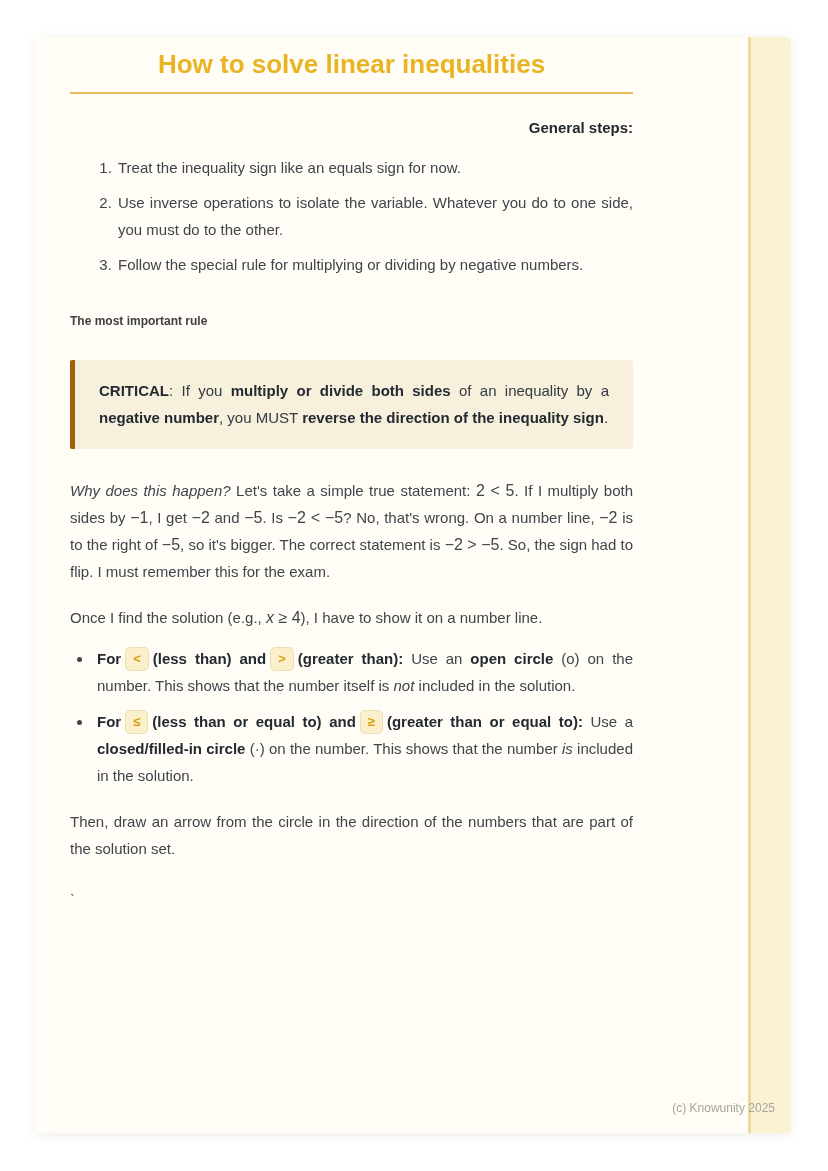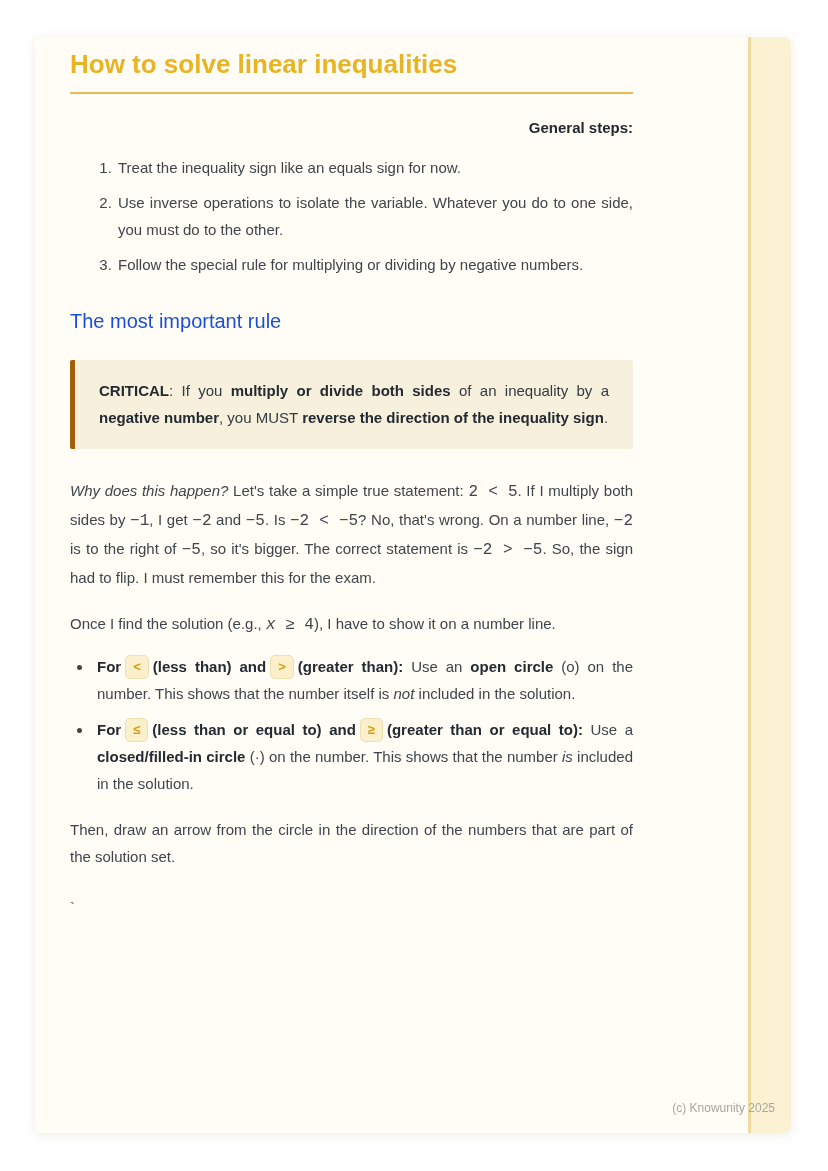--- a/index.html
+++ b/index.html
@@ -26,31 +26,32 @@
   .content {
     position:relative;
     padding:10px 0 0 35px;
     width:563px;
   }
   h1 {
     margin:0;
     font-size:26px; line-height:34px;
     font-weight:700;
     color:#e9b424;
+    text-align:center;
   }
   .rule {
     border:none; height:2px;
     background:#e7bc55;
     margin:11px 0 0 0;
   }
   h2 {
     margin:30px 0 0 0;
-    font-size:20px; line-height:26px;
-    font-weight:400;
-    color:#1d4ed8;
+    font-size:12px; line-height:26px;
+    font-weight:700;
+    color:#404040;
   }
   p, li {
     font-size:15px; line-height:27px;
     color:#3f454b;
     text-align:justify;
   }
   p { margin:19px 0 0 0; }
   .steps-label {
     font-weight:700; color:#22282e;
     margin-top:20px; text-align:right;
@@ -63,21 +64,21 @@
     margin:26px 0 0 0;
     background:#f7f0dd;
     border-left:5px solid #a16207;
     border-radius:2px;
     padding:17px 24px 18px 24px;
   }
   .callout p { margin:0; color:#333a42; }
   .why { margin-top:28px; }
   .b { font-weight:700; color:#232a31; }
   .i { font-style:italic; }
-  .m { font-family:Liberation Mono, monospace; font-size:16px; }
+  .m { font-family:Liberation Sans, sans-serif; font-size:16px; }
   .badge {
     display:inline-block;
     background:#fbf0cb;
     border:1px solid #ecdfb2;
     color:#d39d0e;
     font-weight:700;
     font-size:13px;
     line-height:13px;
     padding:4px 7px 5px 7px;
     border-radius:5px;

